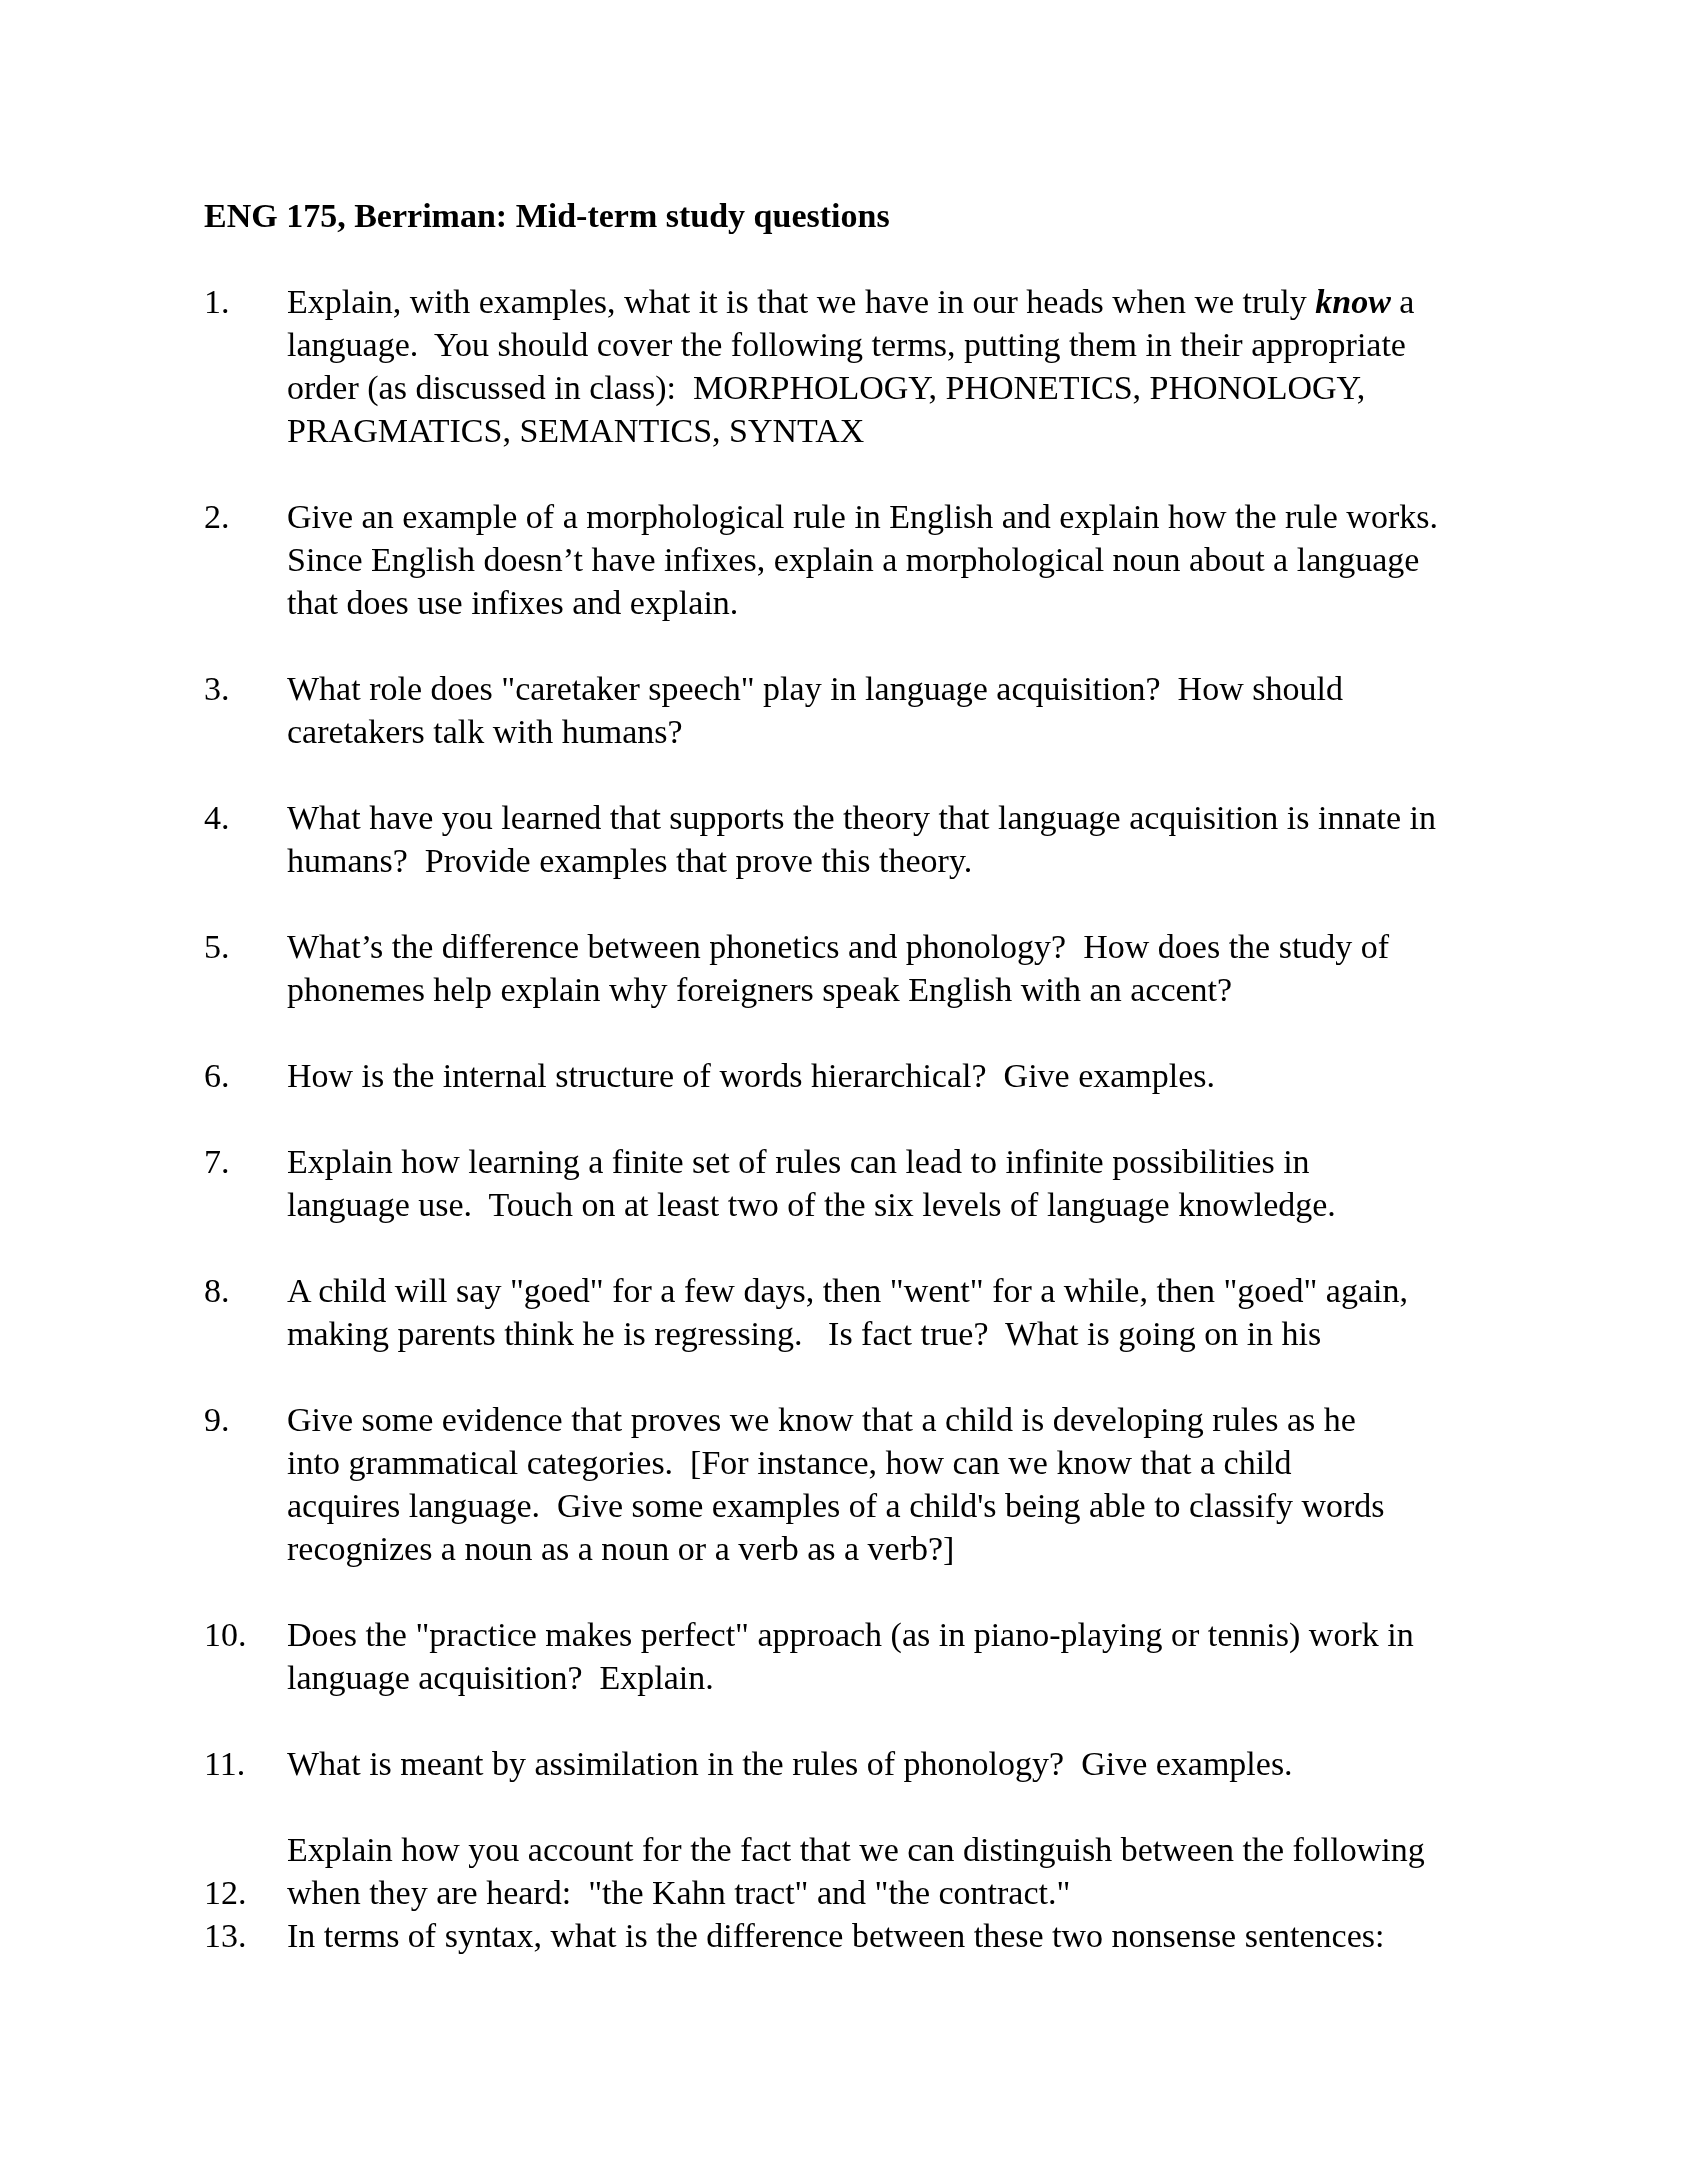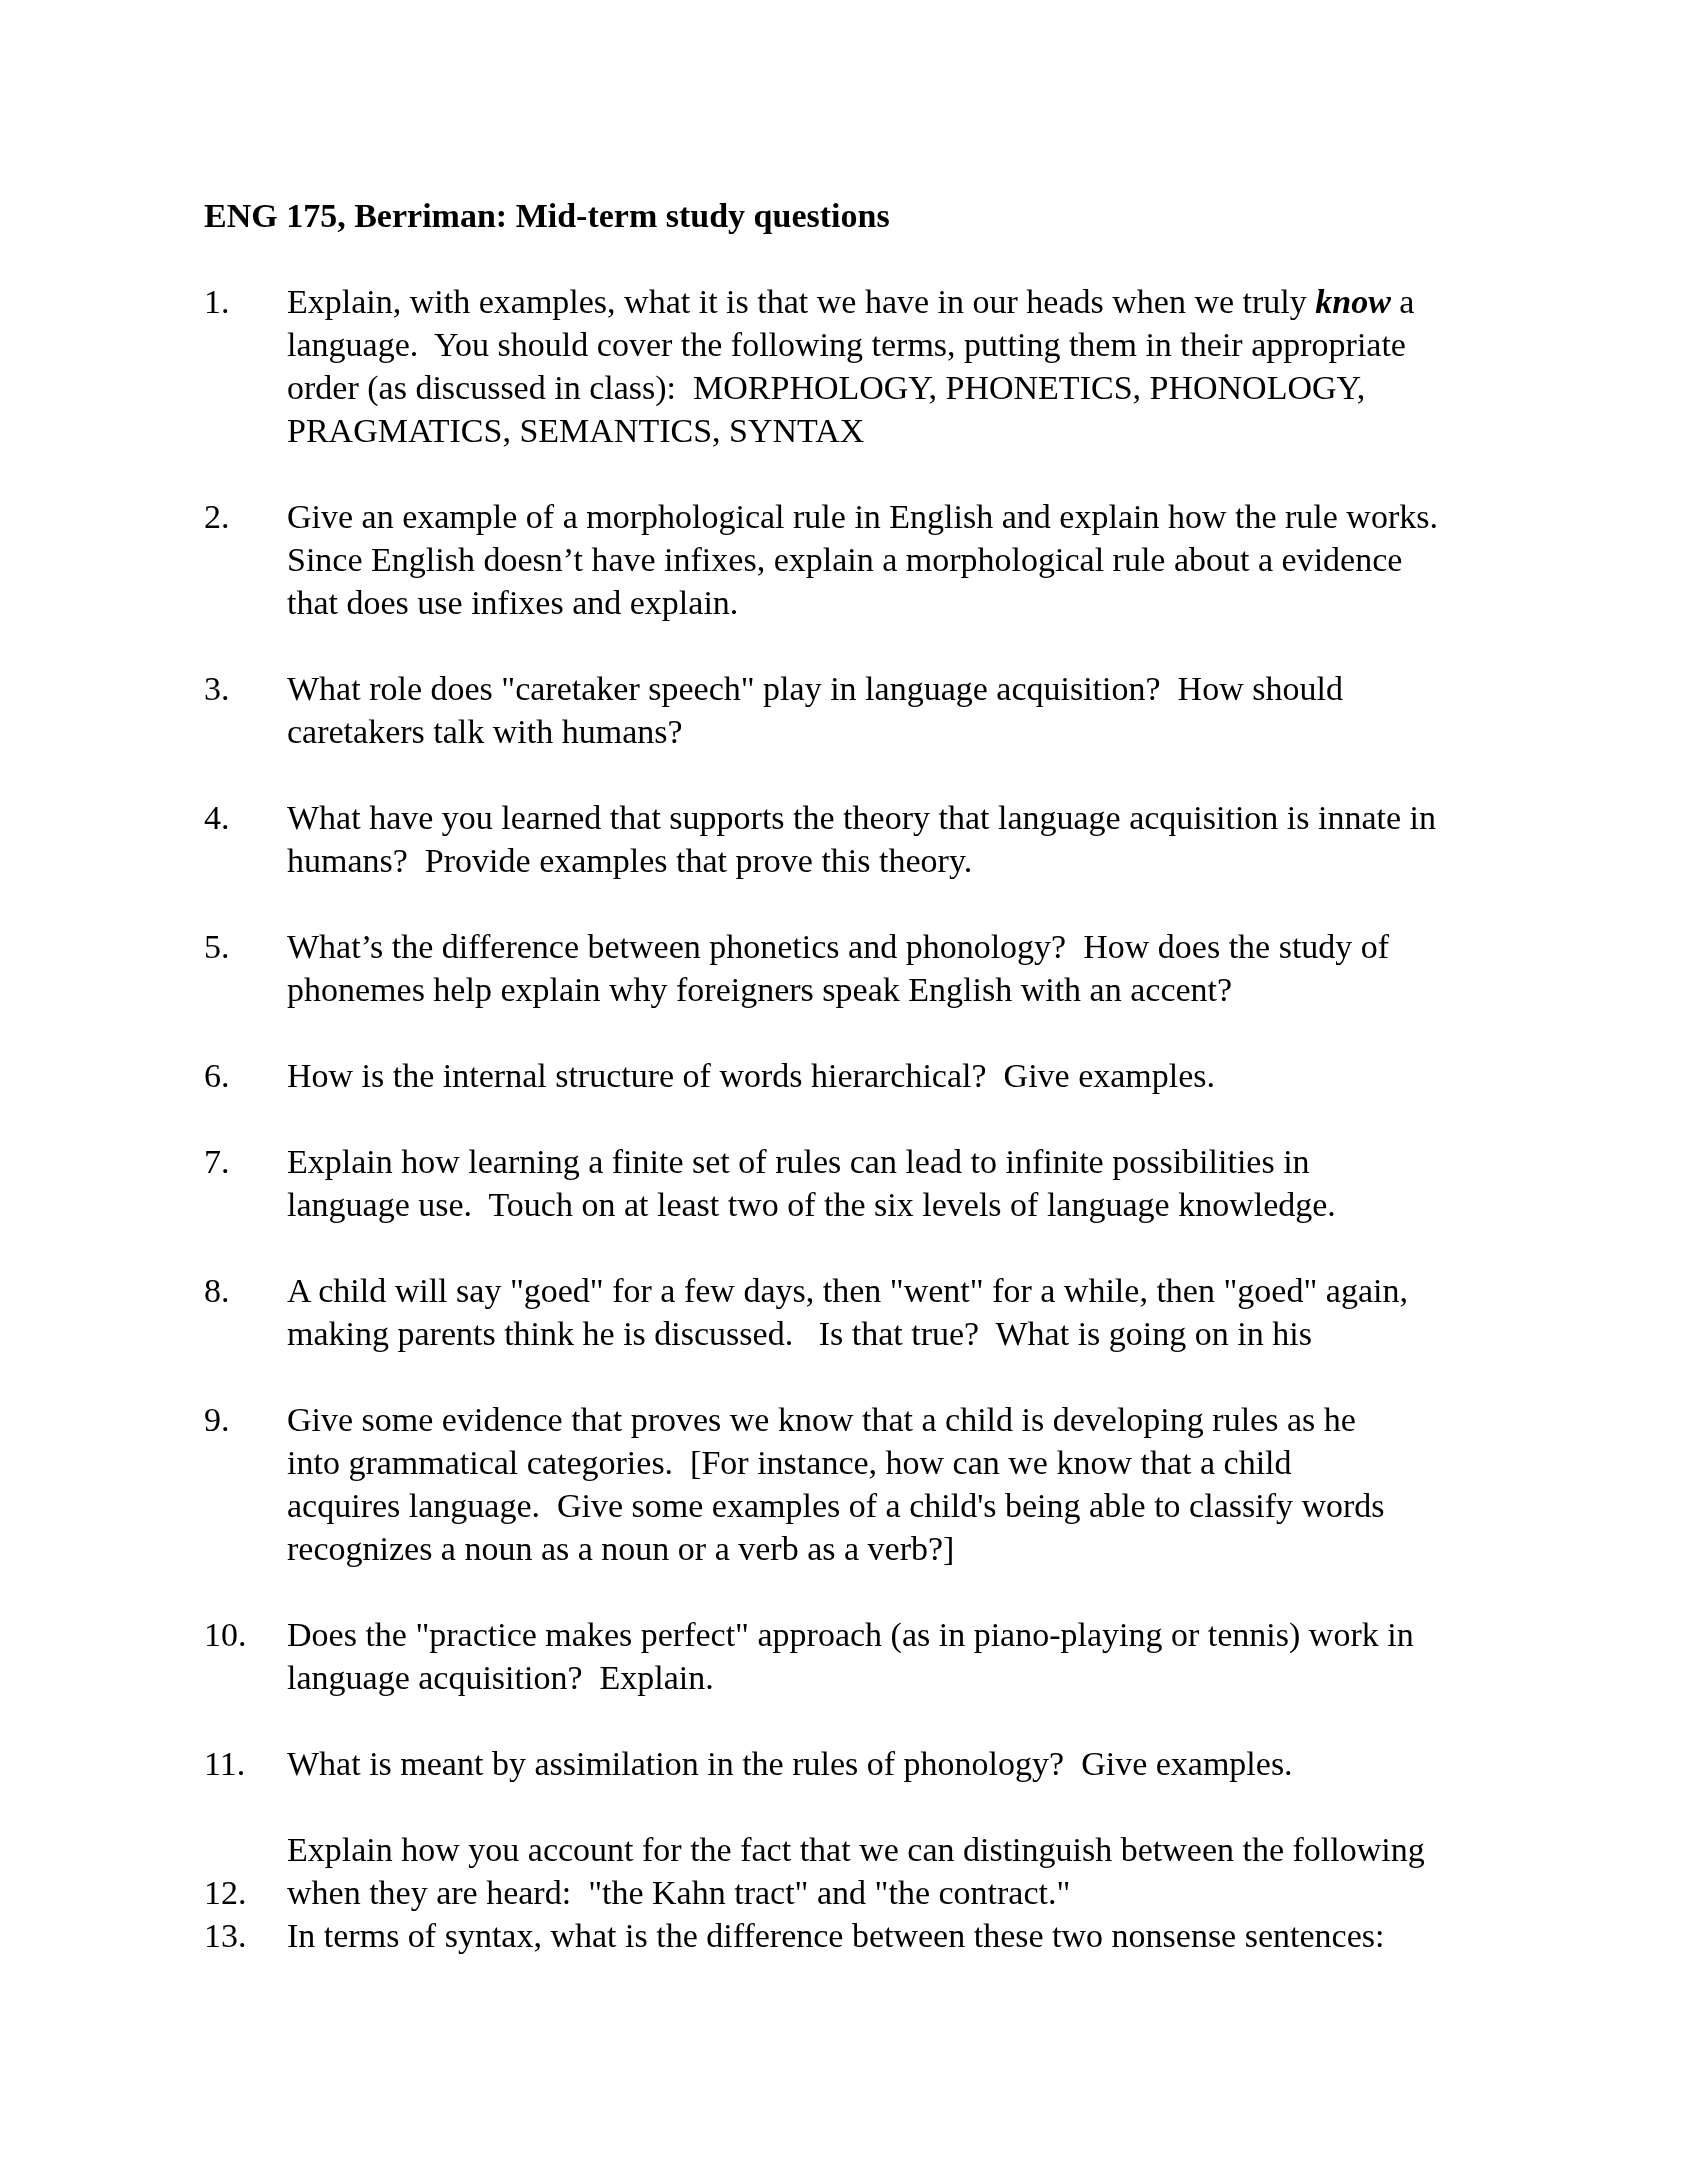--- a/index.html
+++ b/index.html
@@ -69,21 +69,21 @@
       <div class="line">language.  You should cover the following terms, putting them in their appropriate</div>
       <div class="line">order (as discussed in class):  MORPHOLOGY, PHONETICS, PHONOLOGY,</div>
       <div class="line">PRAGMATICS, SEMANTICS, SYNTAX</div>
     </div>
   </div>
 
   <div class="question">
     <div class="qnum">2.</div>
     <div class="qlines">
       <div class="line">Give an example of a morphological rule in English and explain how the rule works.</div>
-      <div class="line">Since English doesn’t have infixes, explain a morphological rule about a evidence</div>
+      <div class="line">Since English doesn’t have infixes, explain a morphological noun about a language</div>
       <div class="line">that does use infixes and explain.</div>
     </div>
   </div>
 
   <div class="question">
     <div class="qnum">3.</div>
     <div class="qlines">
       <div class="line">What role does "caretaker speech" play in language acquisition?  How should</div>
       <div class="line">caretakers talk with humans?</div>
     </div>
@@ -117,21 +117,21 @@
     <div class="qlines">
       <div class="line">Explain how learning a finite set of rules can lead to infinite possibilities in</div>
       <div class="line">language use.  Touch on at least two of the six levels of language knowledge.</div>
     </div>
   </div>
 
   <div class="question">
     <div class="qnum">8.</div>
     <div class="qlines">
       <div class="line">A child will say "goed" for a few days, then "went" for a while, then "goed" again,</div>
-      <div class="line">making parents think he is discussed.   Is that true?  What is going on in his</div>
+      <div class="line">making parents think he is regressing.   Is fact true?  What is going on in his</div>
     </div>
   </div>
 
   <div class="question">
     <div class="qnum">9.</div>
     <div class="qlines">
       <div class="line">Give some evidence that proves we know that a child is developing rules as he</div>
       <div class="line">into grammatical categories.  [For instance, how can we know that a child</div>
       <div class="line">acquires language.  Give some examples of a child's being able to classify words</div>
       <div class="line">recognizes a noun as a noun or a verb as a verb?]</div>

